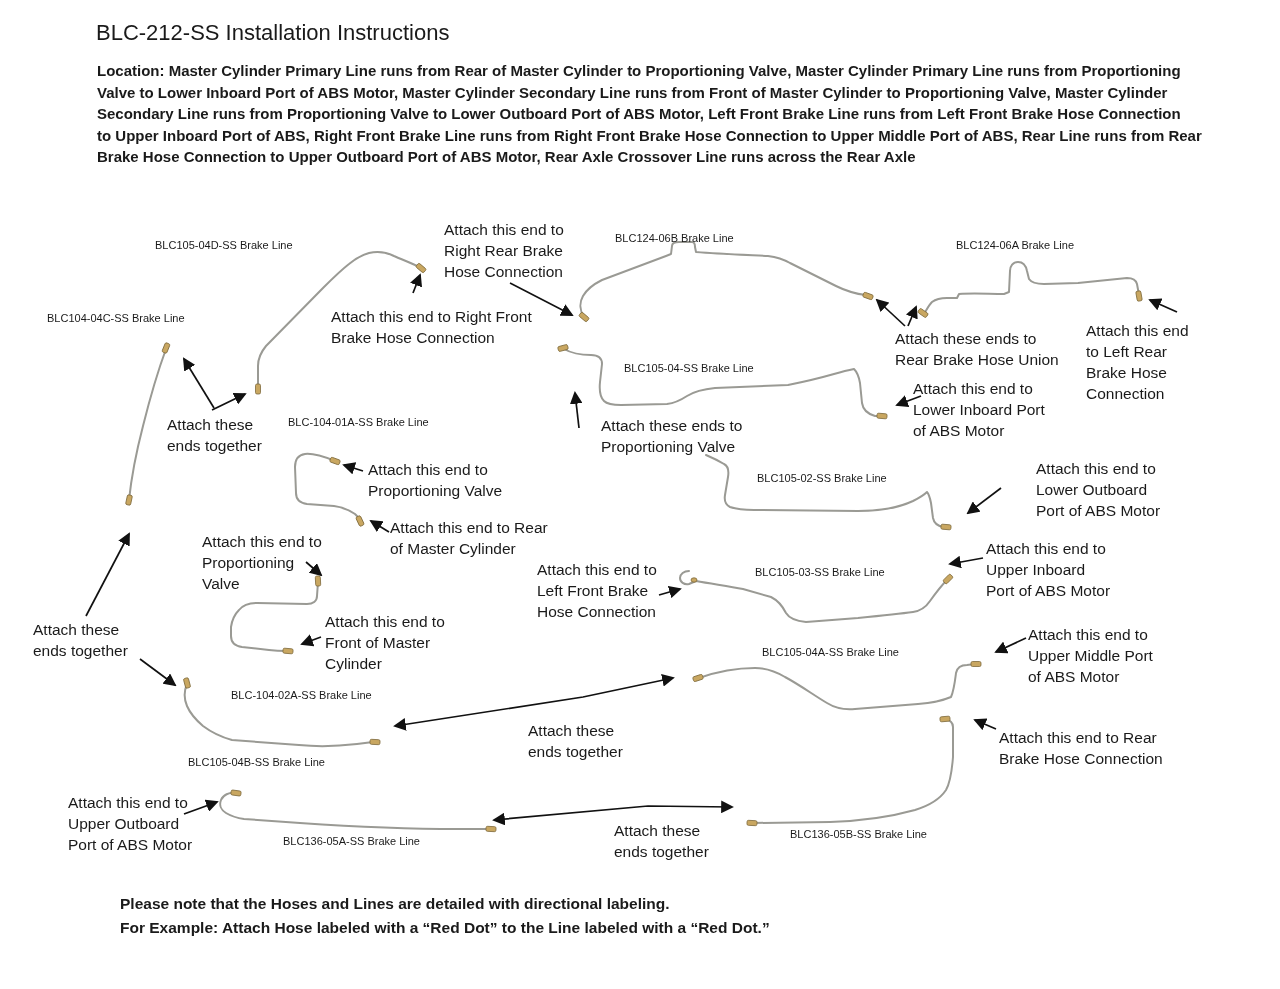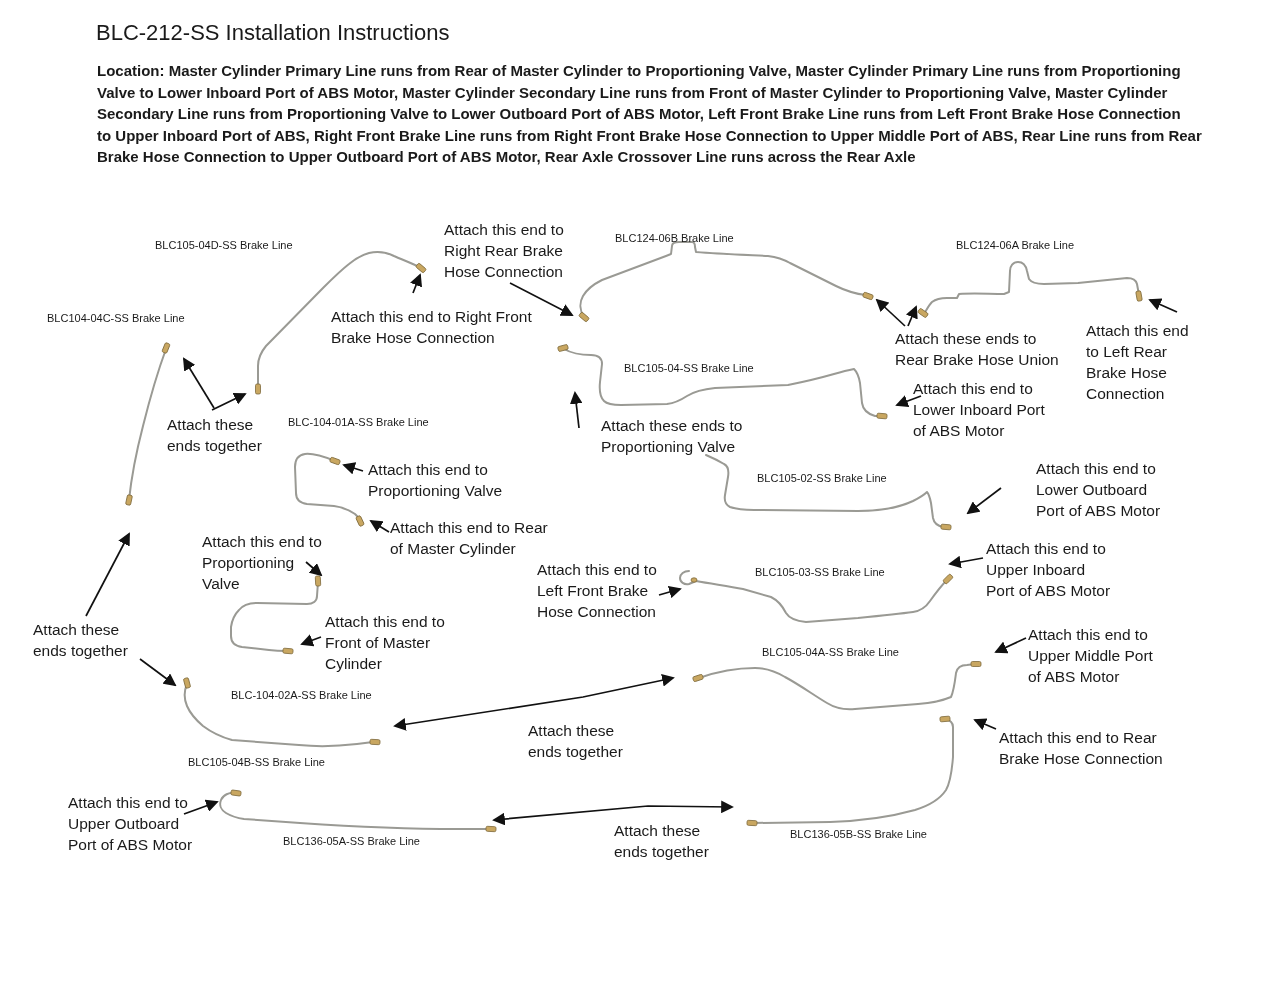--- a/index.html
+++ b/index.html
@@ -166,14 +166,16 @@
   <div class="ann" style="left:528px;top:720px;">Attach these
 ends together</div>
   <div class="ann" style="left:999px;top:727px;">Attach this end to Rear
 Brake Hose Connection</div>
   <div class="ann" style="left:68px;top:792px;">Attach this end to
 Upper Outboard
 Port of ABS Motor</div>
   <div class="ann" style="left:614px;top:820px;">Attach these
 ends together</div>
 
+  <div class="footer">Please note that the Hoses and Lines are detailed with directional labeling.
+For Example: Attach Hose labeled with a “Red Dot” to the Line labeled with a “Red Dot.”</div>
 
 </div>
 
 </body></html>

